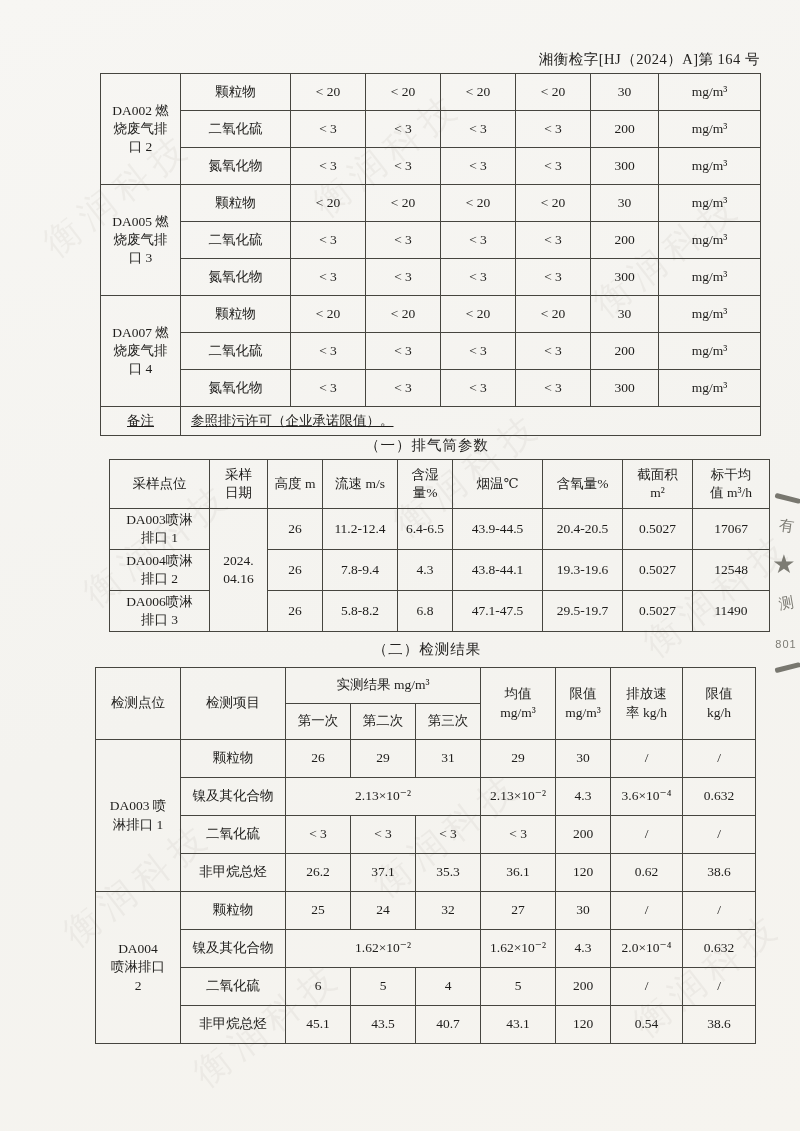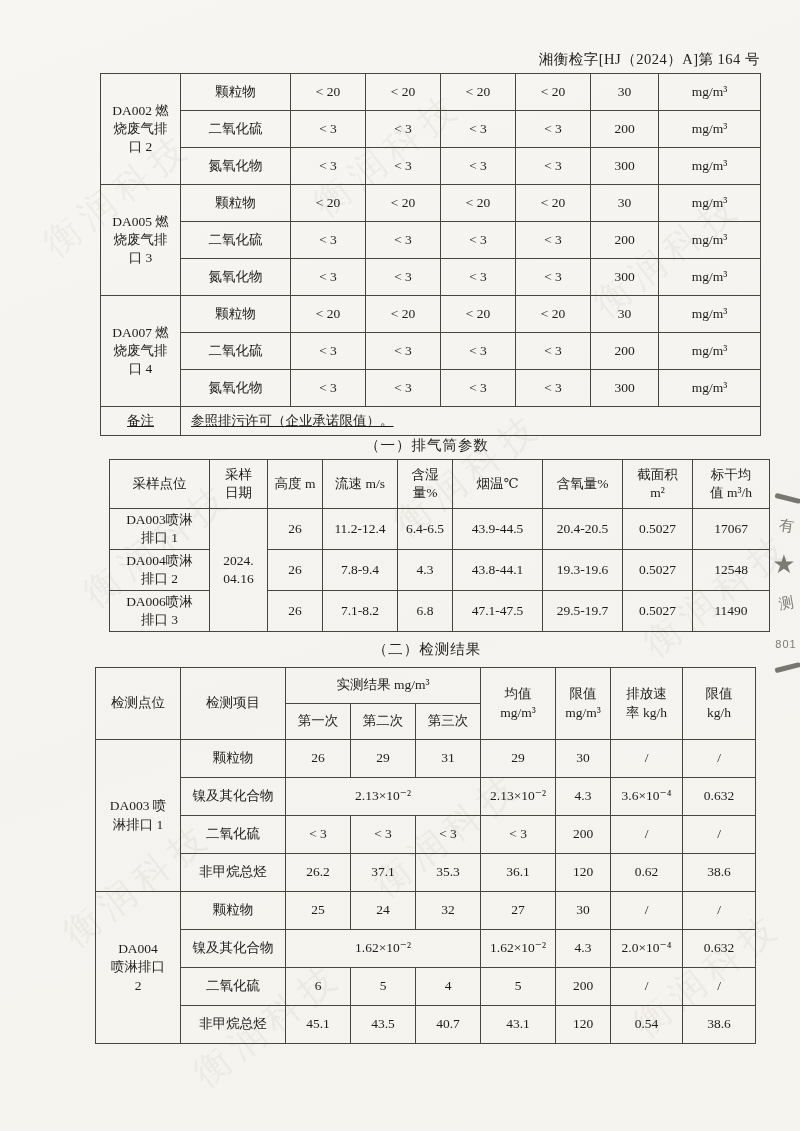--- a/index.html
+++ b/index.html
@@ -255,21 +255,21 @@
         <td>4.3</td>
         <td>43.8-44.1</td>
         <td>19.3-19.6</td>
         <td>0.5027</td>
         <td>12548</td>
       </tr>
       <tr>
         <td>DA006喷淋
 排口 3</td>
         <td>26</td>
-        <td>7.1-8.2</td>
+        <td>5.8-8.2</td>
         <td>6.8</td>
         <td>47.1-47.5</td>
         <td>29.5-19.7</td>
         <td>0.5027</td>
         <td>11490</td>
       </tr>
     </tbody>
   </table>
 
   <div class="sec-title two">（二）检测结果</div>

